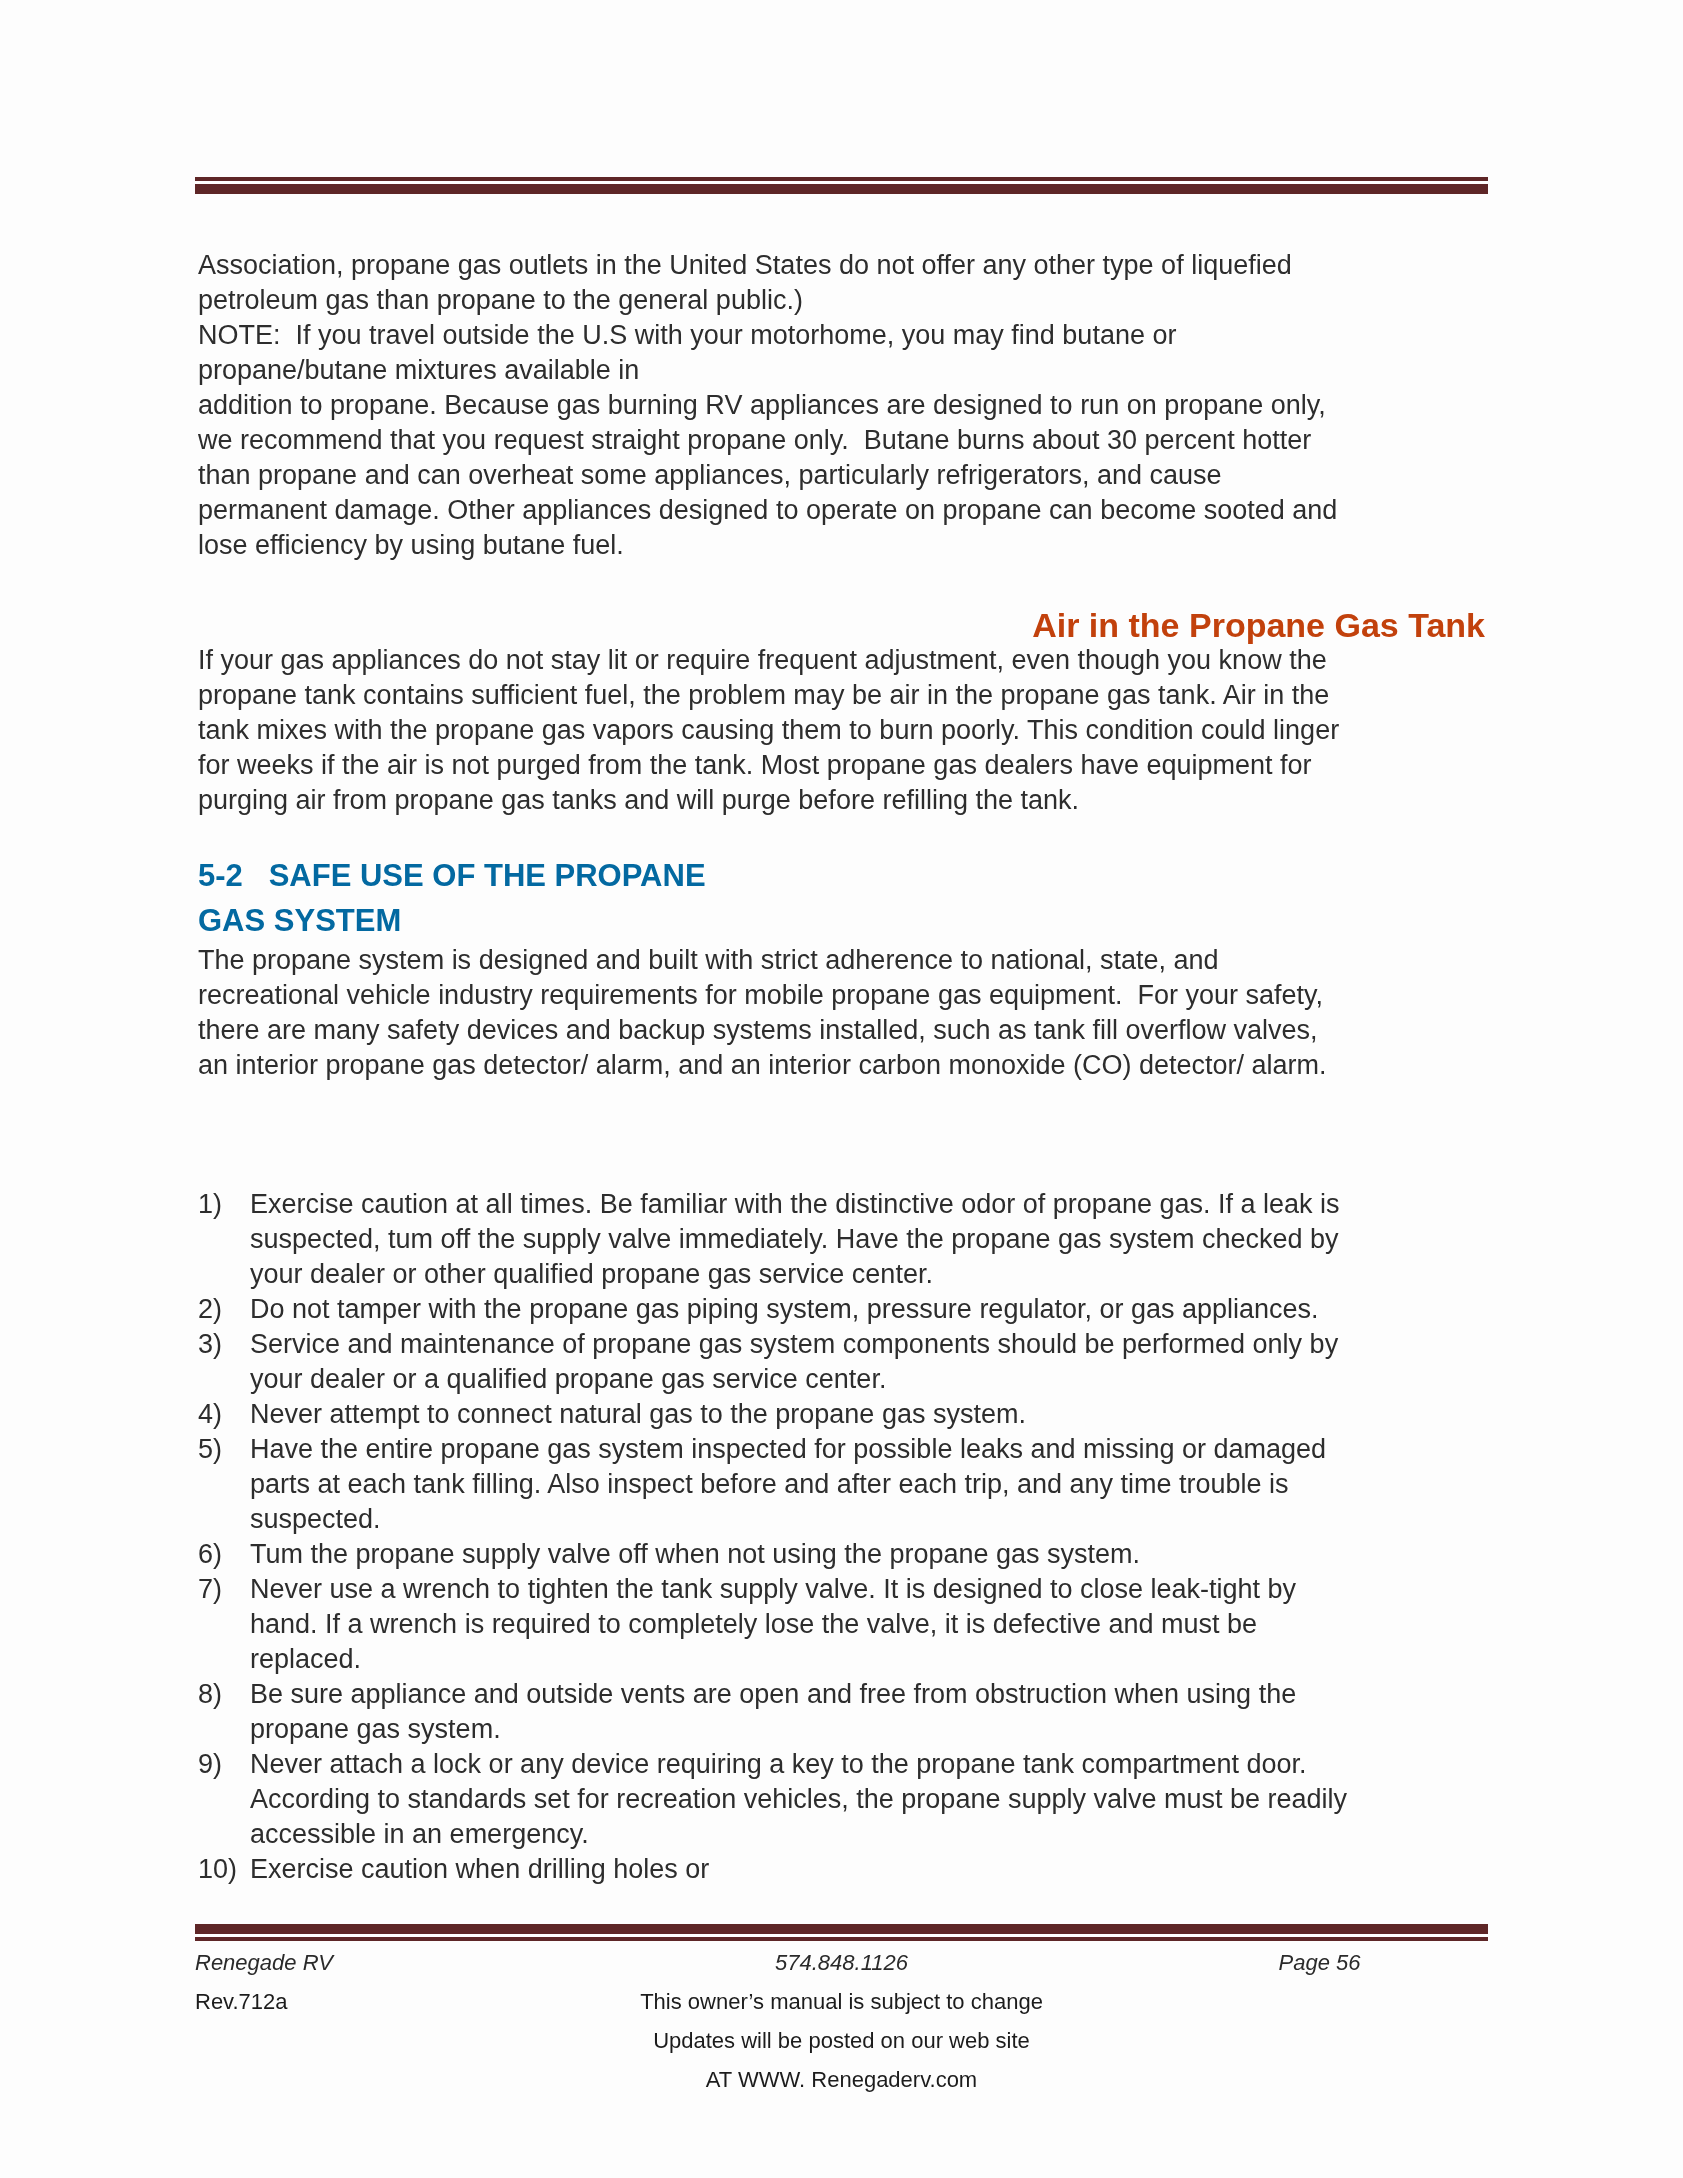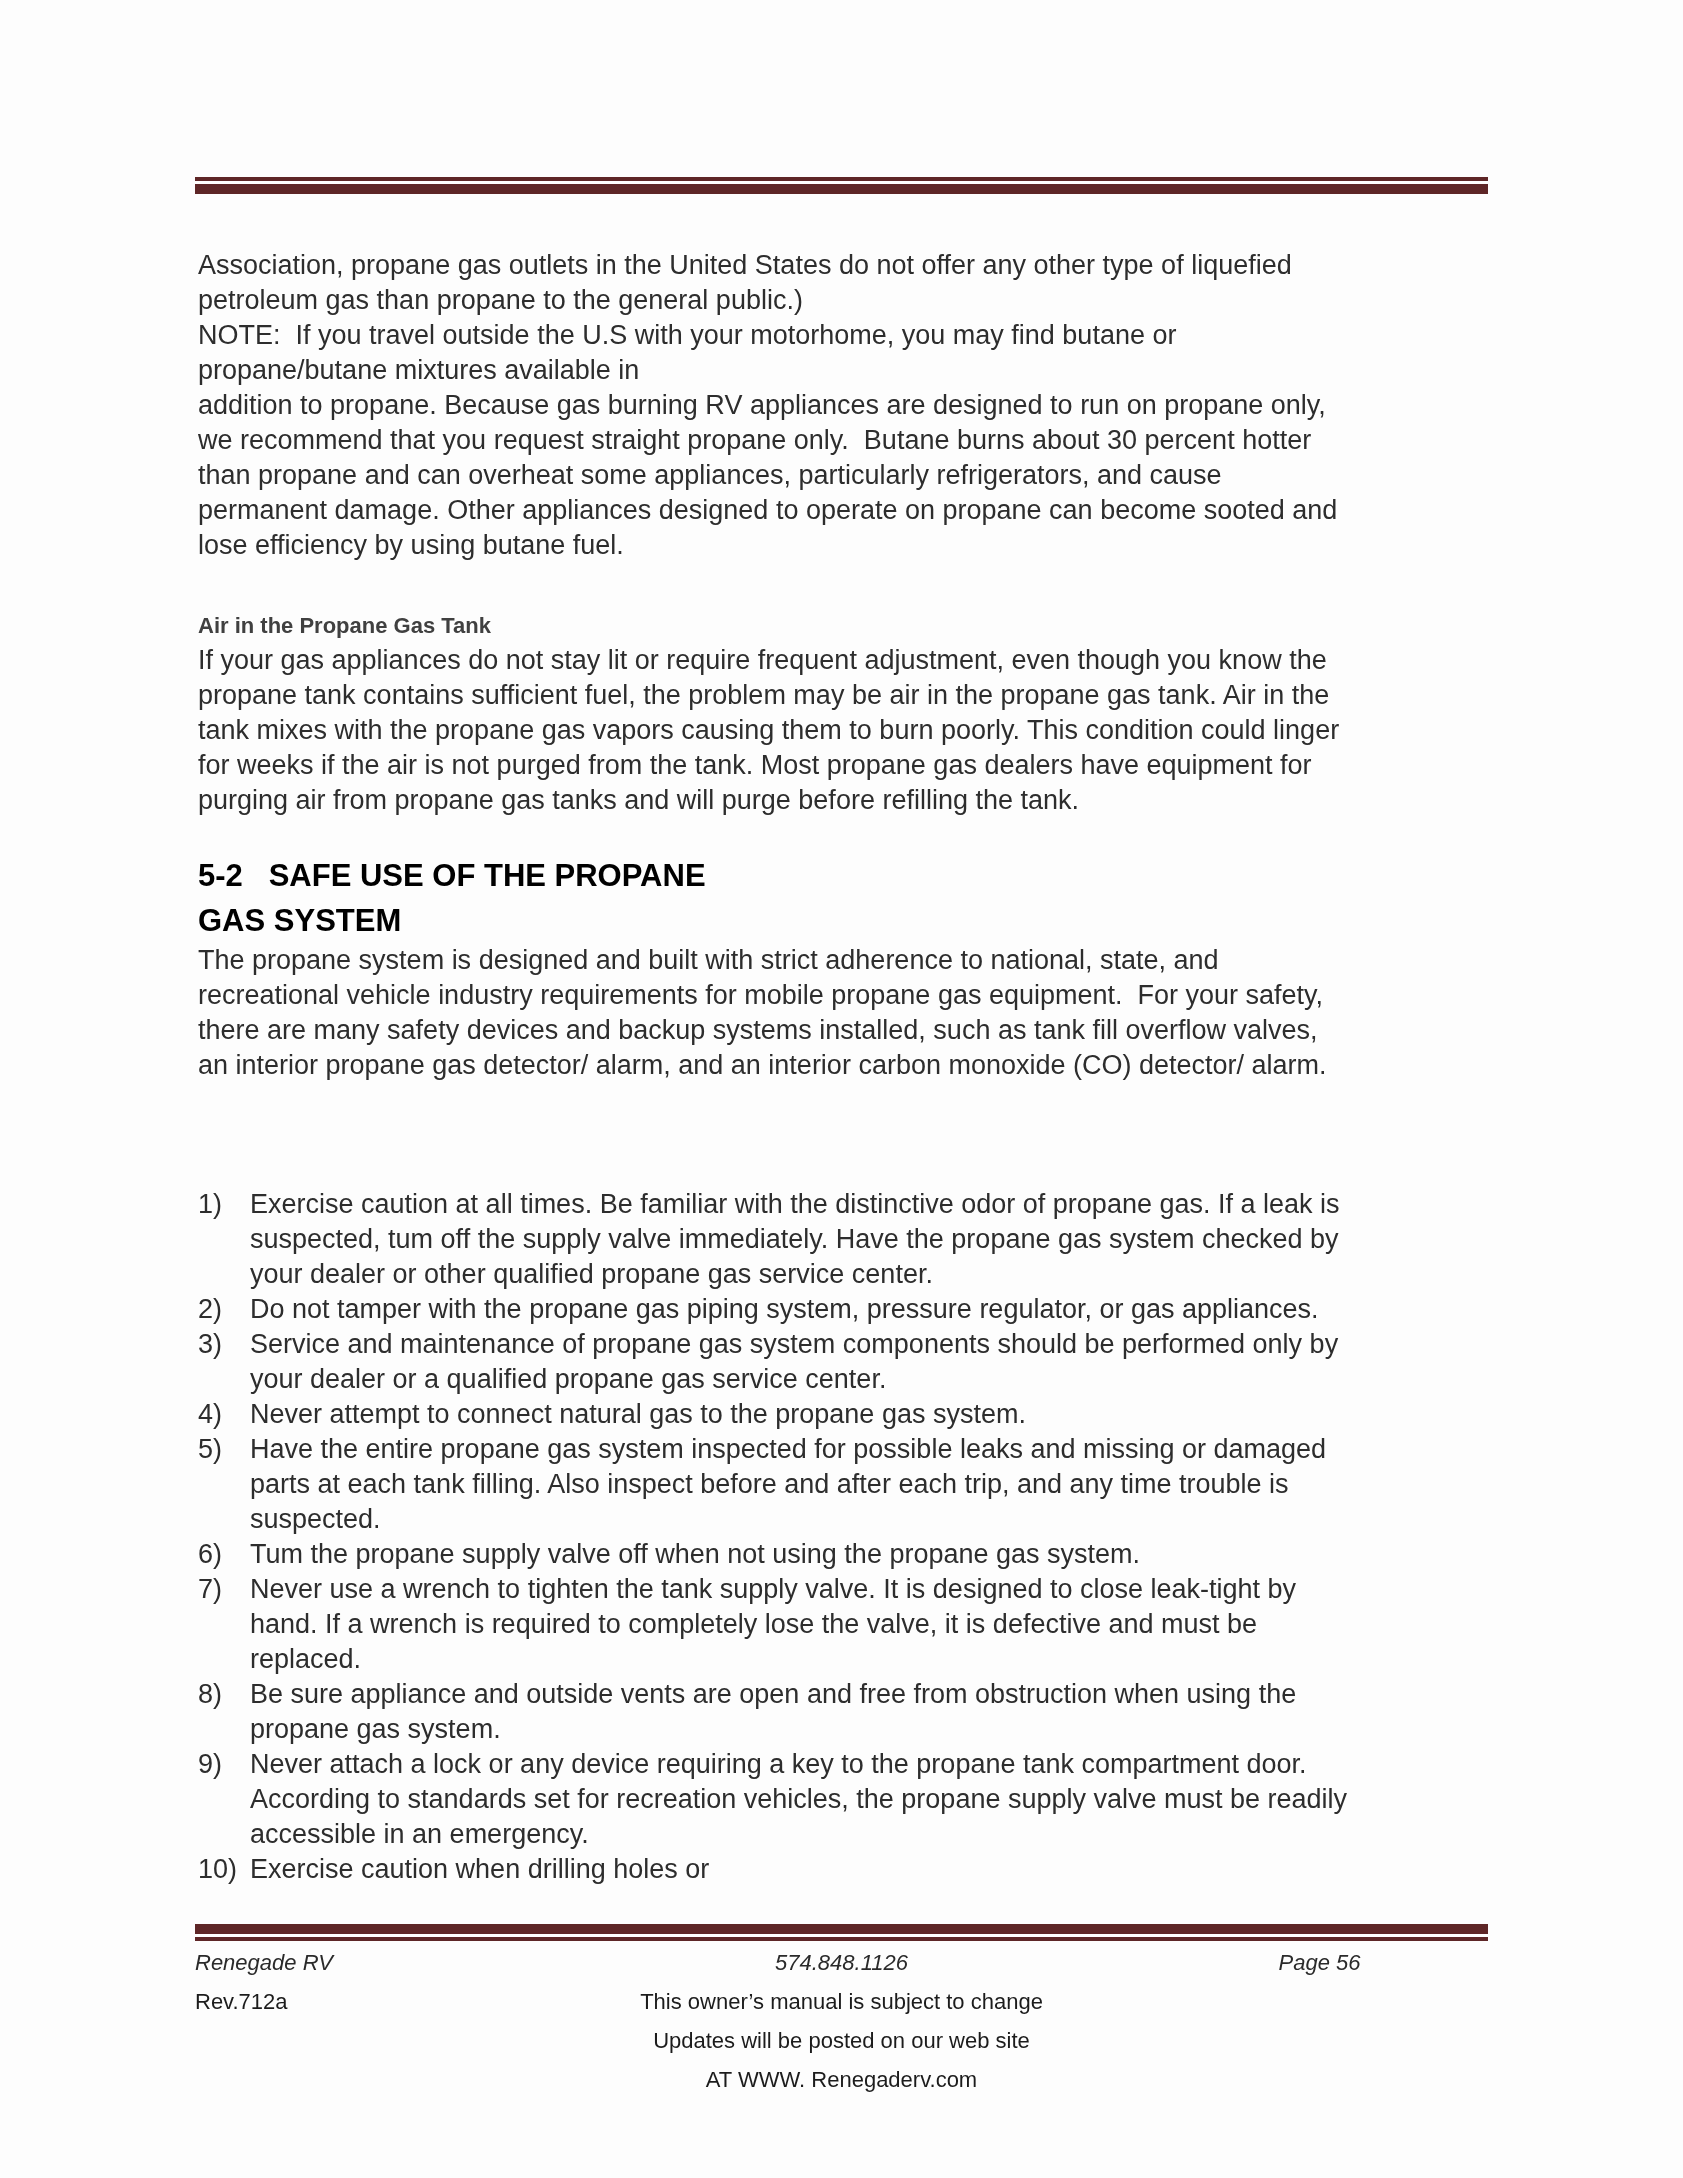--- a/index.html
+++ b/index.html
@@ -37,29 +37,30 @@
     position:absolute;
     left:198px;top:248px;width:1287px;
     color:#2d2d2d;
     font-size:27px;
     line-height:35px;
   }
   .para{white-space:pre-wrap;}
   .h-sub{
     white-space:pre-wrap;
     font-weight:bold;
-    color:#404040;
-    font-size:22px;
+    color:#c2410c;
+    font-size:34px;
     line-height:35px;
     margin:0;
+    text-align:right;
   }
   .h-sec{
     white-space:pre-wrap;
     font-weight:bold;
-    color:#000000;
+    color:#0369a1;
     font-size:31px;
     line-height:45px;
     margin:0;
   }
   .sp35{height:35px;} .sp45{height:45px;} .sp70{height:69px;}
   .list{margin-top:0;}
   .list-item{display:flex;}
   .list-item .num{flex:none;width:52px;white-space:pre;}
   .list-item .itext{flex:1;white-space:pre-wrap;}
   

